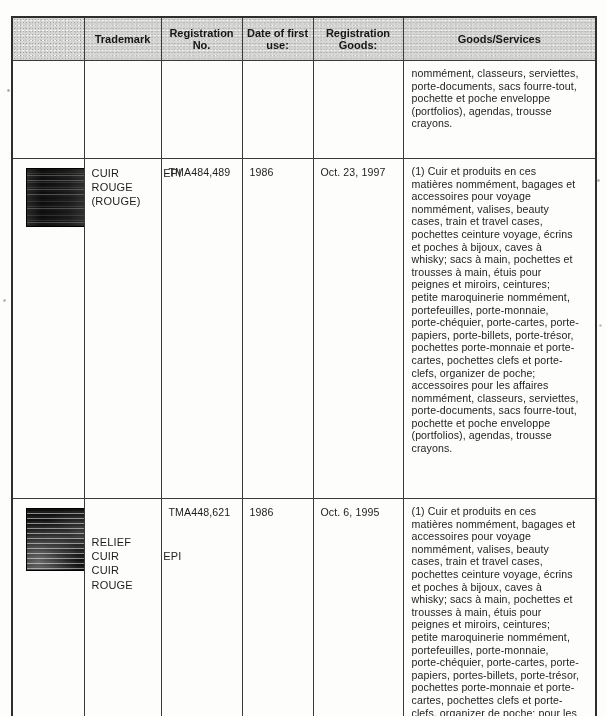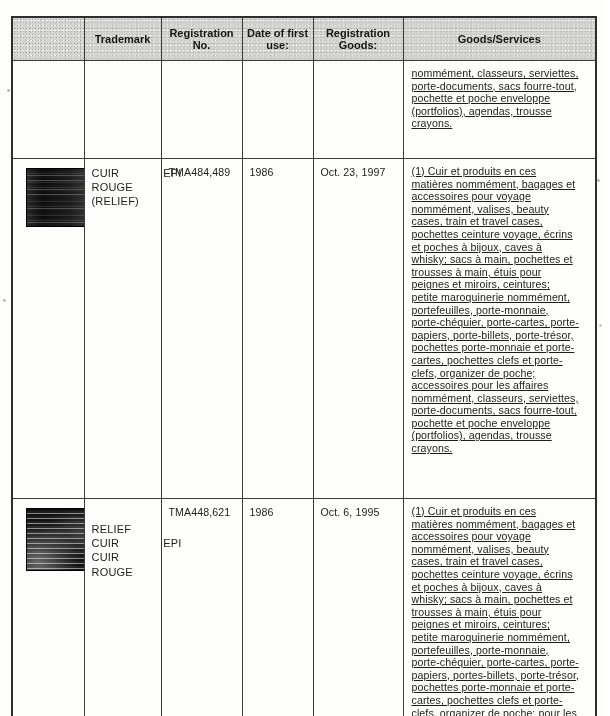--- a/index.html
+++ b/index.html
@@ -50,42 +50,42 @@
     vertical-align:top;
     padding:7px 5px 4px 7px;
     font-size:10.6px;
     line-height:12.6px;
     letter-spacing:0.1px;
     background:#fdfdfc;
   }
   tr.row-0 td{height:86px;}
   tr.row-1 td{height:328px;}
   tr.row-2 td{height:229px;}
-  td.c-goods{padding:6px 16px 4px 8px;text-decoration:underline;}
+  td.c-goods{padding:6px 16px 4px 8px;}
   .tm-img{
     margin:2px 0 0 6px;
     border:1px solid #000;
   }
   .tm-img-a{
     width:60px;height:57px;
     background:
       linear-gradient(90deg, rgba(150,150,150,.20), rgba(0,0,0,0) 25%, rgba(130,130,130,.12) 70%, rgba(160,160,160,.25)),
       repeating-linear-gradient(180deg, #0c0c0c 0 1.6px, #4c4c4c 1.6px 2.2px, #111 2.2px 4.1px, #2a2a2a 4.1px 4.7px);
     background-color:#141414;
   }
   .tm-img-b{
     width:63px;height:61px;
     background:
       radial-gradient(ellipse at 18% 85%, rgba(255,255,255,.34), rgba(255,255,255,0) 55%),
       radial-gradient(ellipse at 85% 40%, rgba(255,255,255,.18), rgba(255,255,255,0) 50%),
       repeating-linear-gradient(180deg, #101010 0 1.8px, #6e6e6e 1.8px 2.5px, #1d1d1d 2.5px 4.4px, #8a8a8a 4.4px 5px);
     background-color:#1a1a1a;
   }
   .tm-label{font-size:11px;line-height:14.2px;letter-spacing:0.2px;padding-right:1px;}
-  tr.row-2 .tm-label{margin-top:16px;}
+  tr.row-2 .tm-label{margin-top:29px;}
   .tm-line.justify{display:flex;justify-content:space-between;gap:44px;}
   .goods{white-space:pre-line;}
   .cell-val{display:block;}
 </style>
 </head>
 <body>
 
 <div class="page">
   <div class="noise"></div>
 
@@ -131,21 +131,21 @@
       <td class="c-img">
             <div class="tm-img tm-img-a"></div>
           </td>
       <td class="c-tm">
         <div class="tm-label">
               <div class="tm-line justify">
                 <span>CUIR</span>
                 <span>EPI</span>
               </div>
               <div class="tm-line"><span>ROUGE</span></div>
-              <div class="tm-line"><span>(RELIEF)</span></div>
+              <div class="tm-line"><span>(ROUGE)</span></div>
             </div>
       </td>
       <td class="c-reg">
         <span class="cell-val">TMA484,489</span>
       </td>
       <td class="c-use">
         <span class="cell-val">1986</span>
       </td>
       <td class="c-date">
         <span class="cell-val">Oct. 23, 1997</span>

